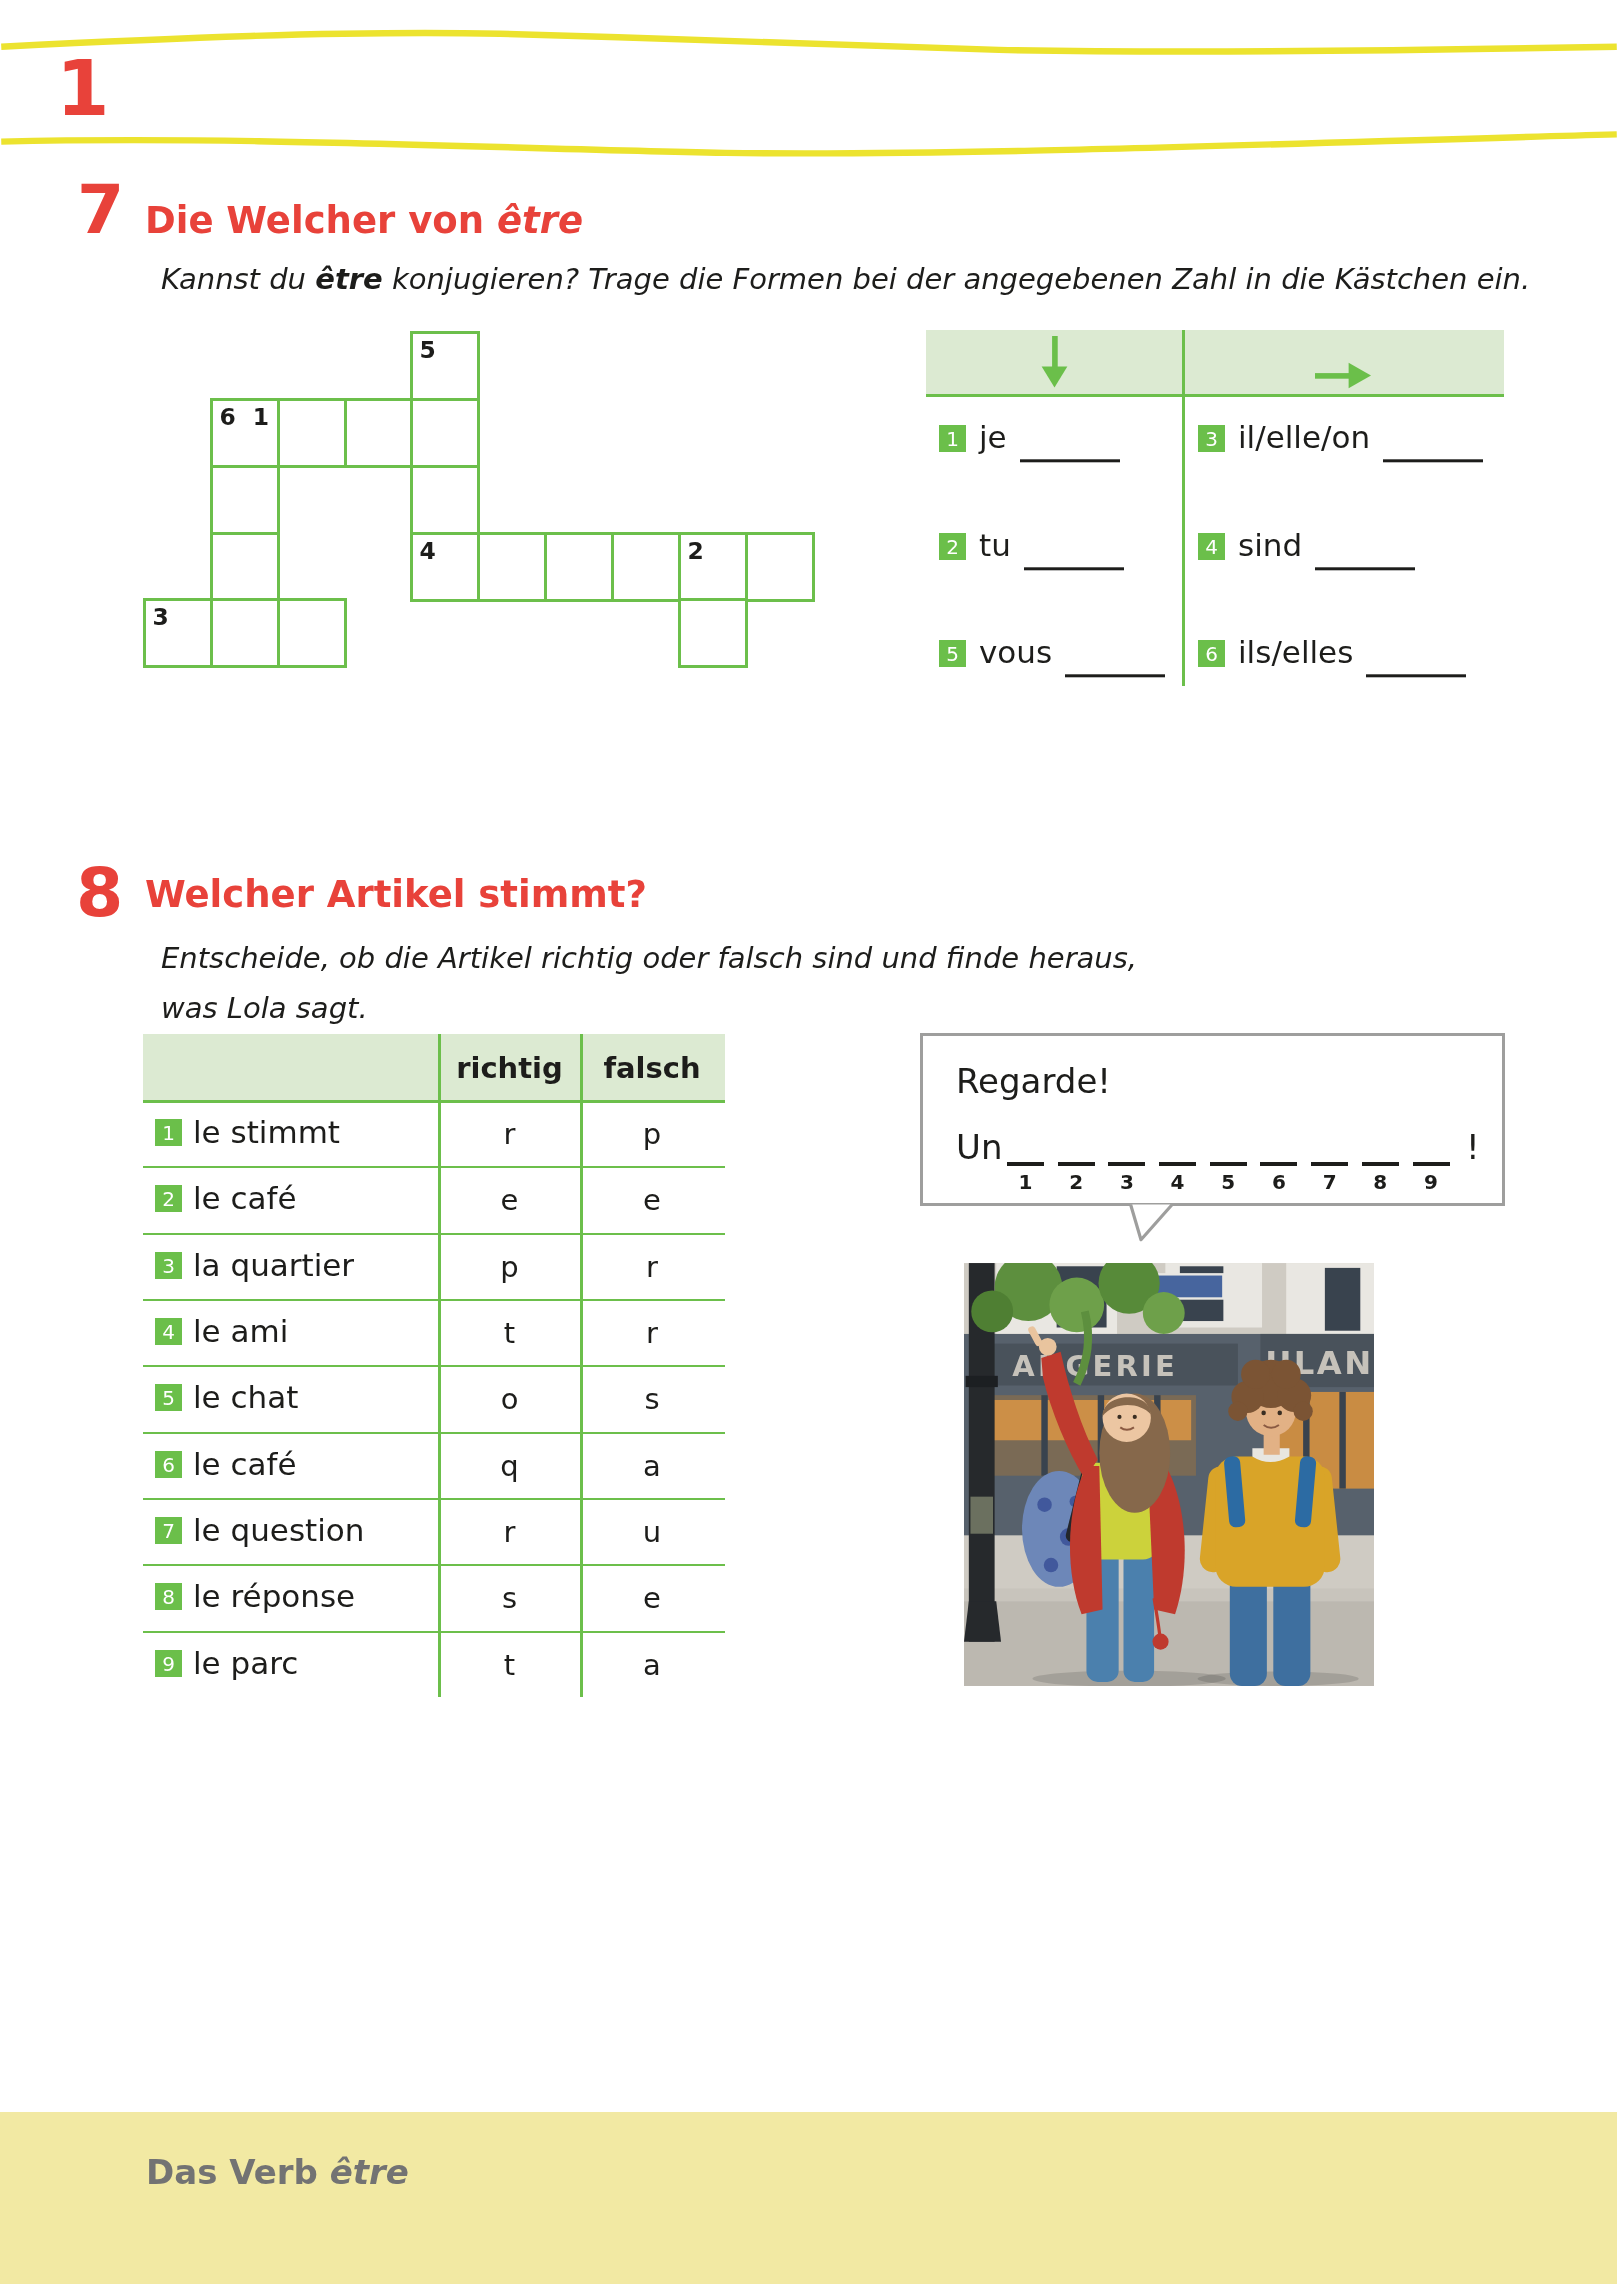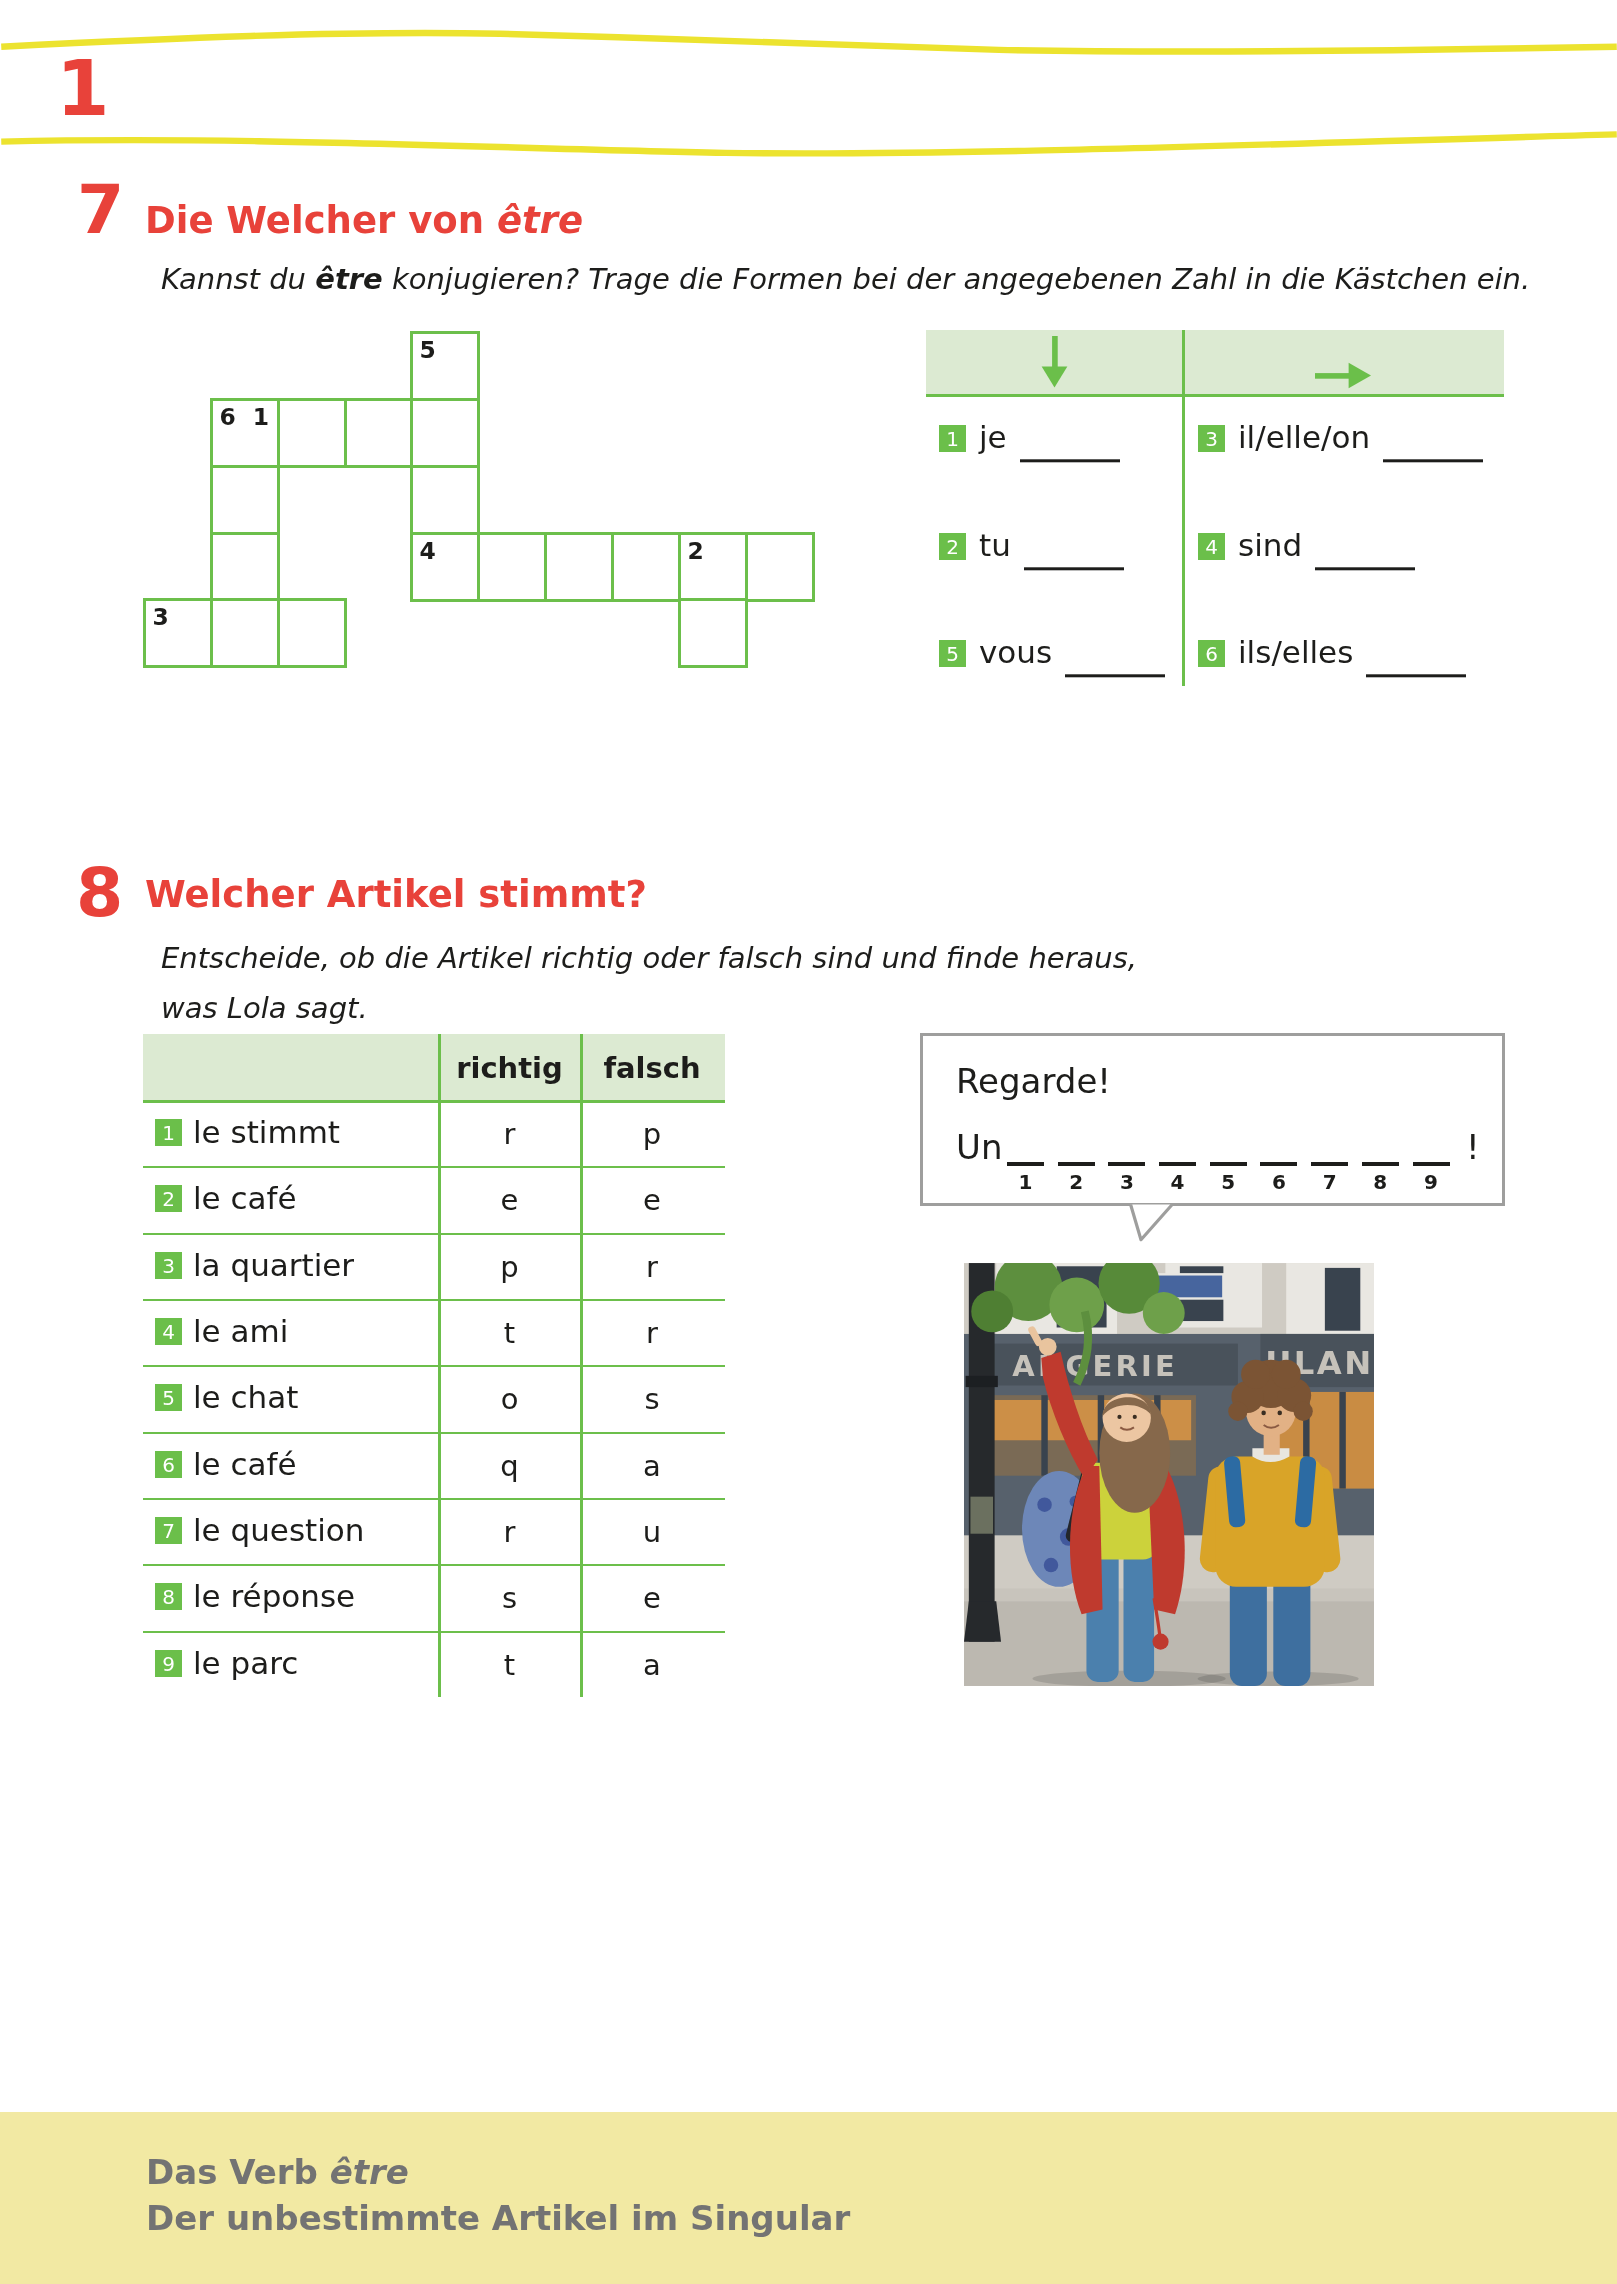--- a/index.html
+++ b/index.html
@@ -369,15 +369,14 @@
     <circle cx="372" cy="186" r="2.8" fill="#3a2e22"></circle>
       <circle cx="392" cy="186" r="2.8" fill="#3a2e22"></circle>
     <path d="M372,201 Q381,208 391,201" stroke="#8a5a42" stroke-width="2.5" fill="none"></path>
   </g>
 </svg>
 
 <div class="footer-band abs" style="top:2112px;height:172px">
   <div class="footer-line" style="top:42px">
     <span>Das Verb </span><i>être</i>
   </div>
-  <div class="footer-line" style="top:88px">Der unbestimmte Artikel im Singular</div>
 </div>
 
 
 </body></html>

